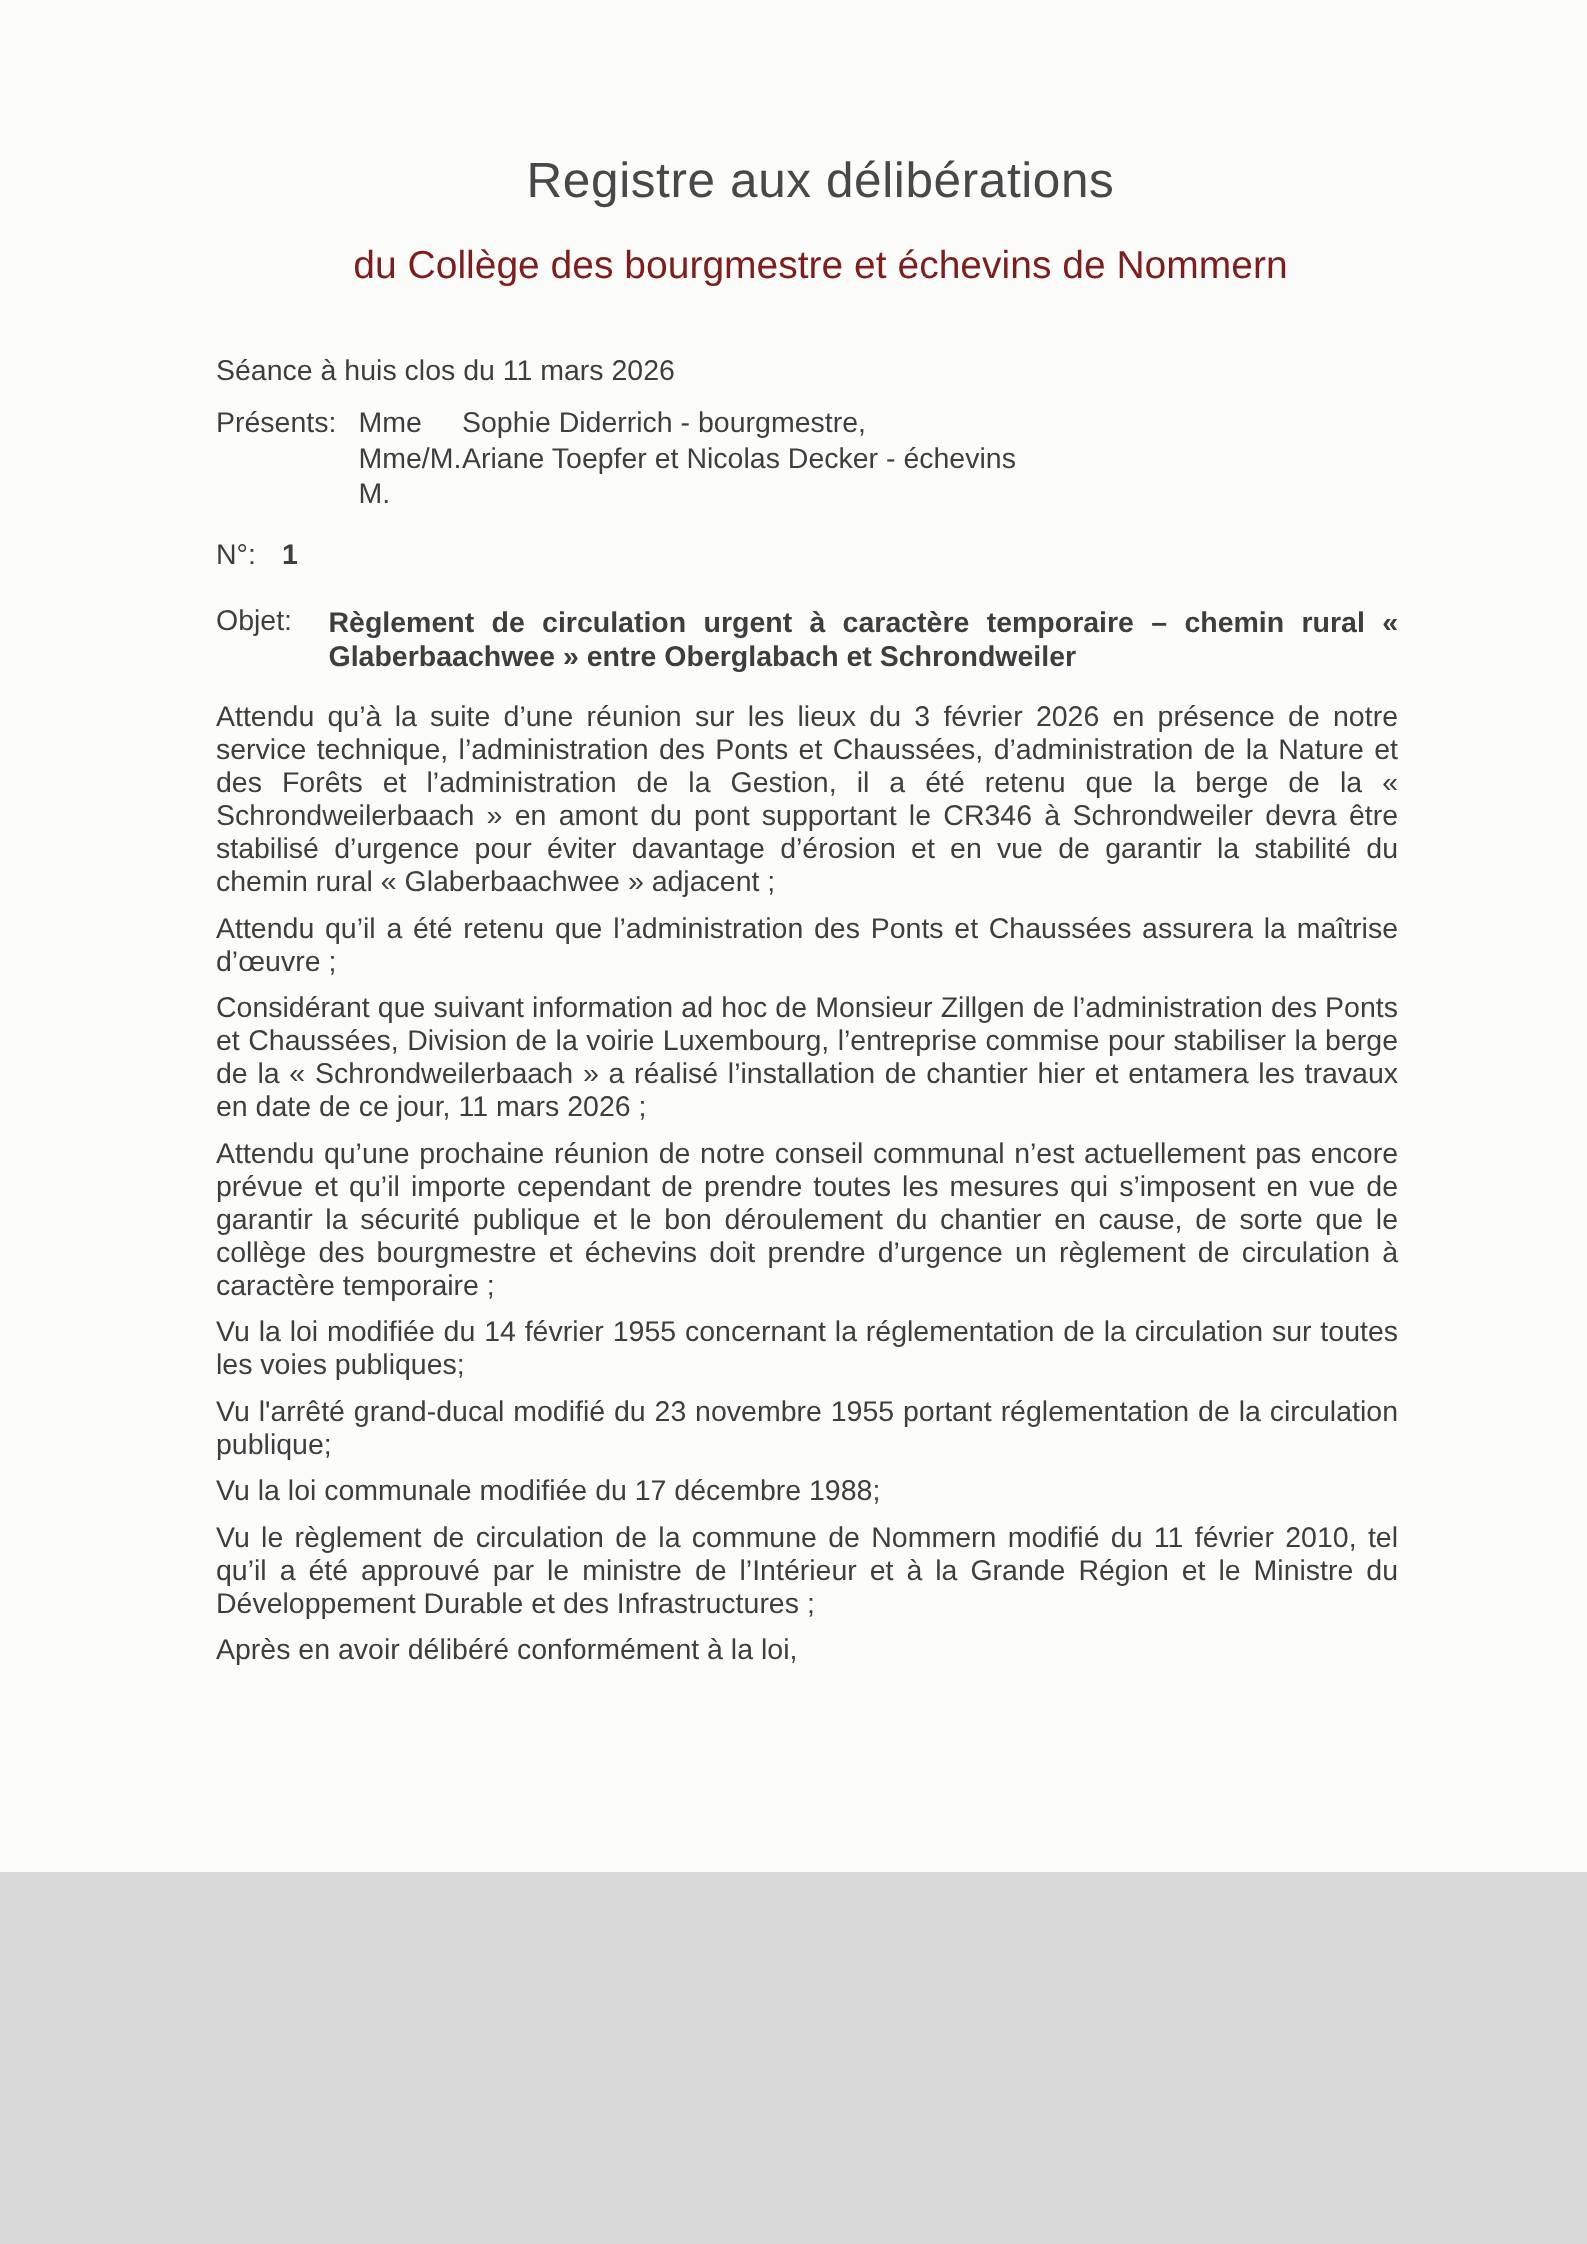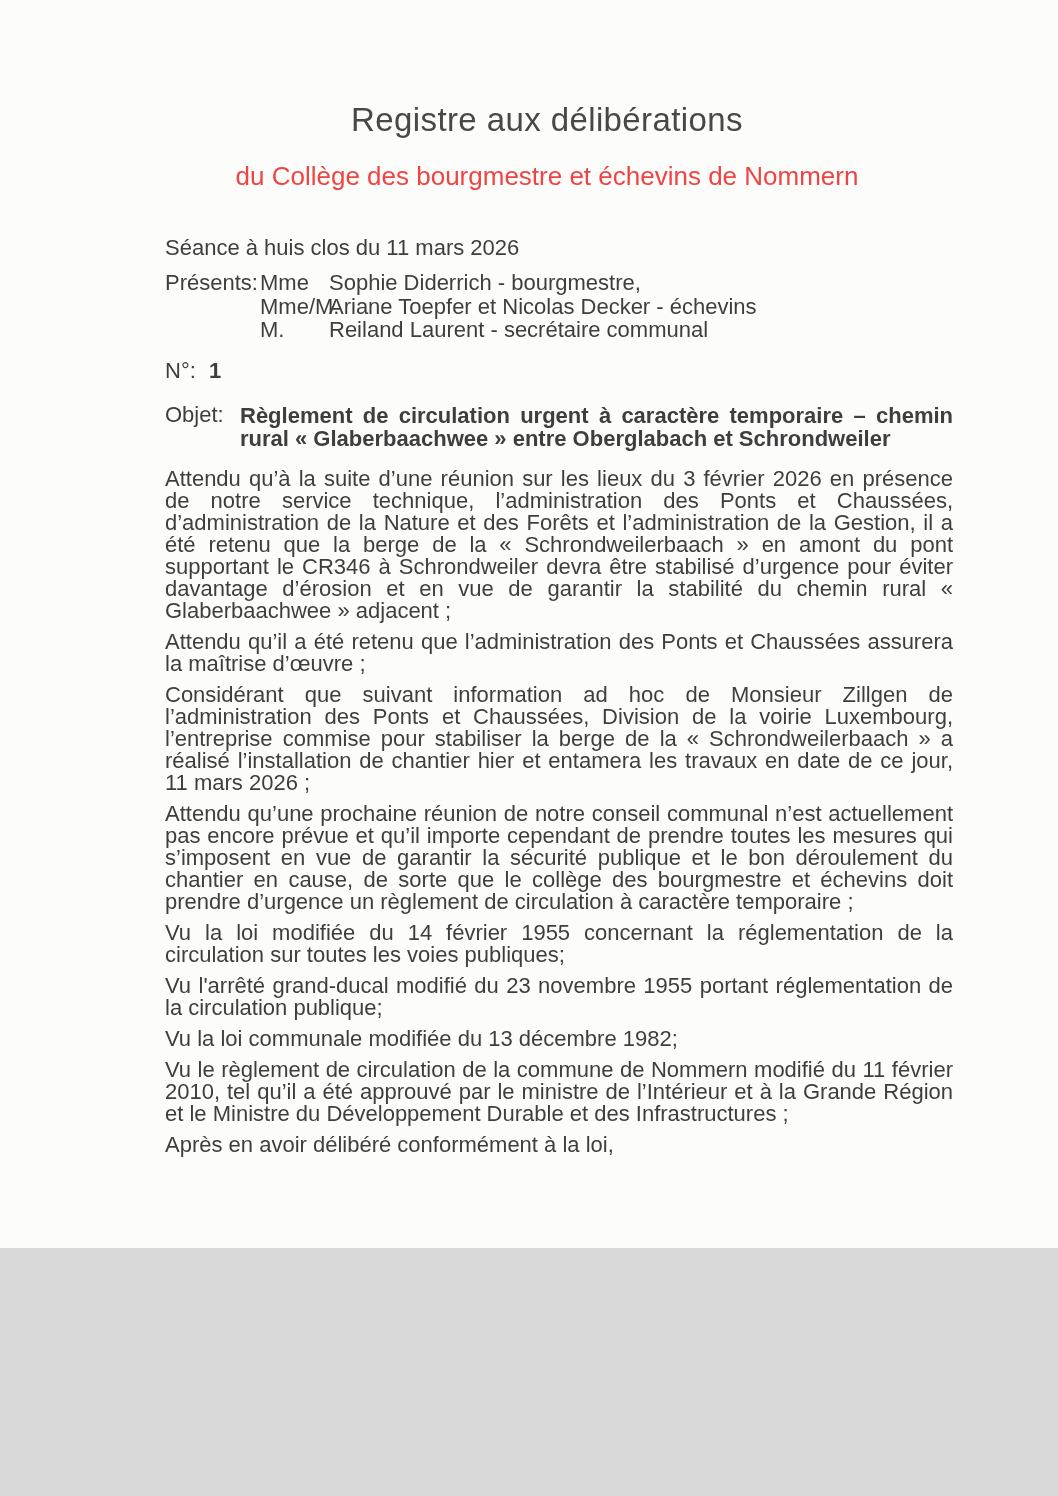--- a/index.html
+++ b/index.html
@@ -19,26 +19,26 @@
   .title{
     position:absolute; top:101px; left:36px; right:0;
     text-align:center;
     font-size:33px; font-weight:400; letter-spacing:.4px;
     color:#484848;
   }
   .subtitle{
     position:absolute; top:161px; left:36px; right:0;
     text-align:center;
     font-size:26px; font-weight:400;
-    color:#ef4444;
+    color:#7f1d1d;
   }
 
   .content{
-    position:absolute; left:165px; top:237px; width:788px;
-    font-size:22px; line-height:22px;
+    position:absolute; left:144px; top:237px; width:788px;
+    font-size:19px; line-height:22px;
   }
 
   .session{ line-height:22px; }
 
   .attendees{
     margin-top:12px;
     display:grid;
     grid-template-columns:95px 69px 1fr;
     line-height:23.5px;
   }
@@ -80,42 +80,41 @@
       <span class="att-label">Présents:</span>
       <span class="att-civ">Mme</span>
       <span class="att-name">Sophie Diderrich - bourgmestre,</span>
 
       <span class="att-label"></span>
       <span class="att-civ">Mme/M.</span>
       <span class="att-name">Ariane Toepfer et Nicolas Decker - échevins</span>
 
       <span class="att-label"></span>
       <span class="att-civ">M.</span>
-      <span class="att-name">Reiland Laurent - secrétaire communal</span>
     </div>
 
 
     <div class="kv kv-num">
       <span class="kv-label">N°:</span>
       <span class="kv-value bold">1</span>
     </div>
 
     <div class="objet">
       <span class="objet-label">Objet:</span>
       <div class="objet-text">Règlement de circulation urgent à caractère temporaire – chemin rural « Glaberbaachwee » entre Oberglabach et Schrondweiler</div>
     </div>
 
 
     <p class="para para-first">Attendu qu’à la suite d’une réunion sur les lieux du 3 février 2026 en présence de notre service technique, l’administration des Ponts et Chaussées, d’administration de la Nature et des Forêts et l’administration de la Gestion, il a été retenu que la berge de la « Schrondweilerbaach » en amont du pont supportant le CR346 à Schrondweiler devra être stabilisé d’urgence pour éviter davantage d’érosion et en vue de garantir la stabilité du chemin rural « Glaberbaachwee » adjacent ;</p>
     <p class="para">Attendu qu’il a été retenu que l’administration des Ponts et Chaussées assurera la maîtrise d’œuvre ;</p>
     <p class="para">Considérant que suivant information ad hoc de Monsieur Zillgen de l’administration des Ponts et Chaussées, Division de la voirie Luxembourg, l’entreprise commise pour stabiliser la berge de la « Schrondweilerbaach » a réalisé l’installation de chantier hier et entamera les travaux en date de ce jour, 11 mars 2026 ;</p>
     <p class="para">Attendu qu’une prochaine réunion de notre conseil communal n’est actuellement pas encore prévue et qu’il importe cependant de prendre toutes les mesures qui s’imposent en vue de garantir la sécurité publique et le bon déroulement du chantier en cause, de sorte que le collège des bourgmestre et échevins doit prendre d’urgence un règlement de circulation à caractère temporaire ;</p>
     <p class="para">Vu la loi modifiée du 14 février 1955 concernant la réglementation de la circulation sur toutes les voies publiques;</p>
     <p class="para">Vu l'arrêté grand-ducal modifié du 23 novembre 1955 portant réglementation de la circulation publique;</p>
-    <p class="para">Vu la loi communale modifiée du 13 décembre 1982;</p>
+    <p class="para">Vu la loi communale modifiée du 17 décembre 1988;</p>
     <p class="para">Vu le règlement de circulation de la commune de Nommern modifié du 11 février 2010, tel qu’il a été approuvé par le ministre de l’Intérieur et à la Grande Région et le Ministre du Développement Durable et des Infrastructures ;</p>
     <p class="para">Après en avoir délibéré conformément à la loi,</p>
 
   </div>
 
   <div class="scan-line"></div>
 
 </div>
 
 </body></html>

